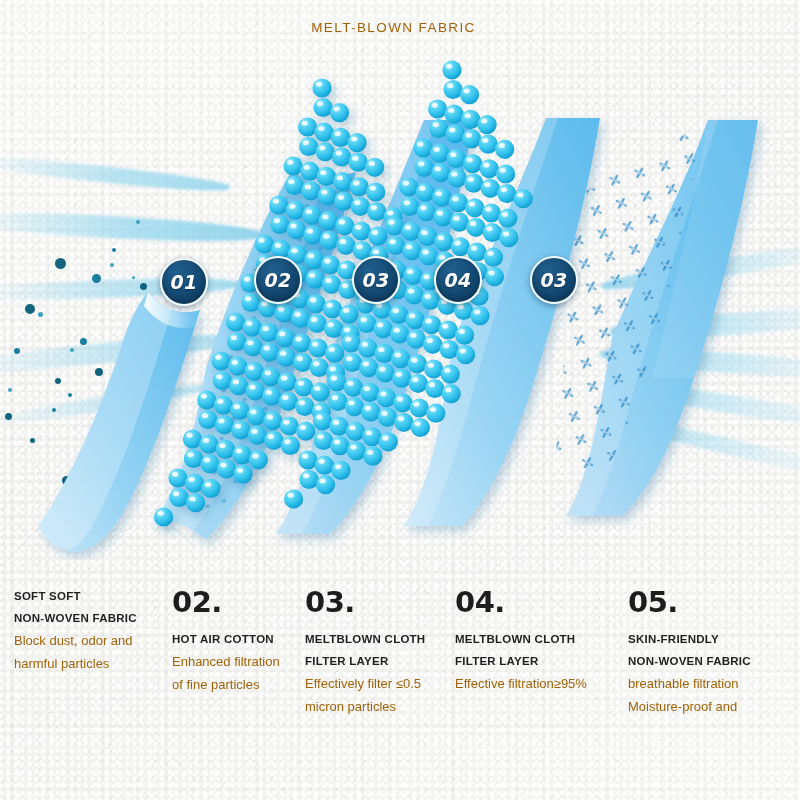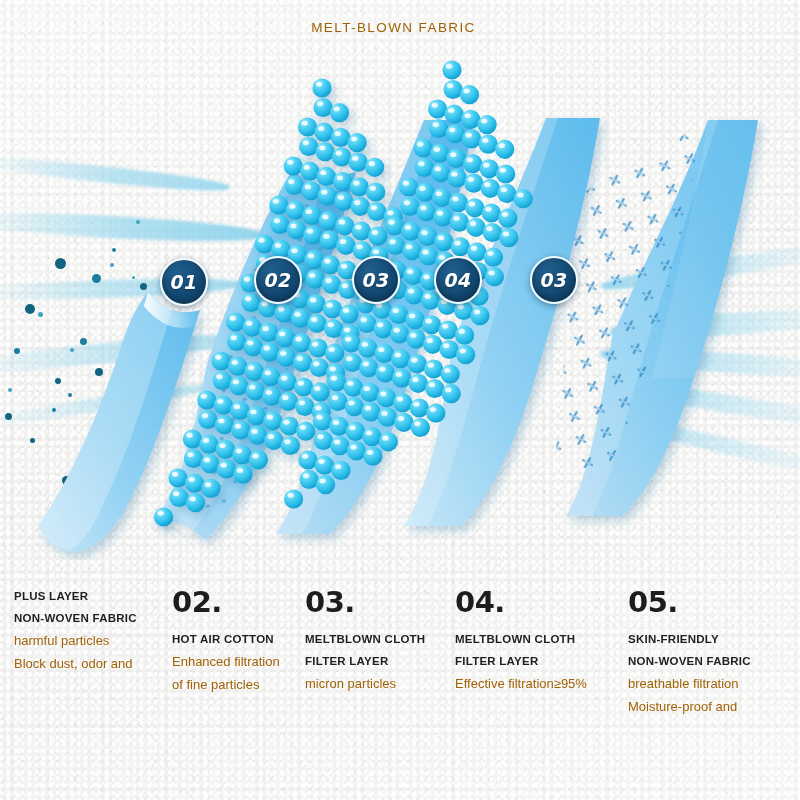--- a/index.html
+++ b/index.html
@@ -1232,38 +1232,39 @@
     <div class="badge" style="left:254px;top:208px;">02</div>
     <div class="badge" style="left:352px;top:208px;">03</div>
     <div class="badge" style="left:434px;top:208px;">04</div>
     <div class="badge" style="left:530px;top:208px;">03</div>
 
   </div>
 
   <div class="captions">
 
     <div class="cap" style="left:14px;width:160px;">
-      <div class="hd">PLUS LAYER</div>
+      <div class="hd">SOFT SOFT</div>
       <div class="hd">NON-WOVEN FABRIC</div>
+      <div class="bd">Block dust, odor and</div>
       <div class="bd">harmful particles</div>
-      <div class="bd">Block dust, odor and</div>
     </div>
 
     <div class="cap" style="left:172px;width:160px;">
       <div class="num">02.</div>
       <div class="hd">HOT AIR COTTON</div>
       <div class="bd">Enhanced filtration</div>
       <div class="bd">of fine particles</div>
       <div class="bd"></div>
     </div>
 
     <div class="cap" style="left:305px;width:170px;">
       <div class="num">03.</div>
       <div class="hd">MELTBLOWN CLOTH</div>
       <div class="hd">FILTER LAYER</div>
+      <div class="bd">Effectively filter ≤0.5</div>
       <div class="bd">micron particles</div>
     </div>
 
     <div class="cap" style="left:455px;width:180px;">
       <div class="num">04.</div>
       <div class="hd">MELTBLOWN CLOTH</div>
       <div class="hd">FILTER LAYER</div>
       <div class="bd">Effective filtration≥95%</div>
       <div class="bd"></div>
     </div>

